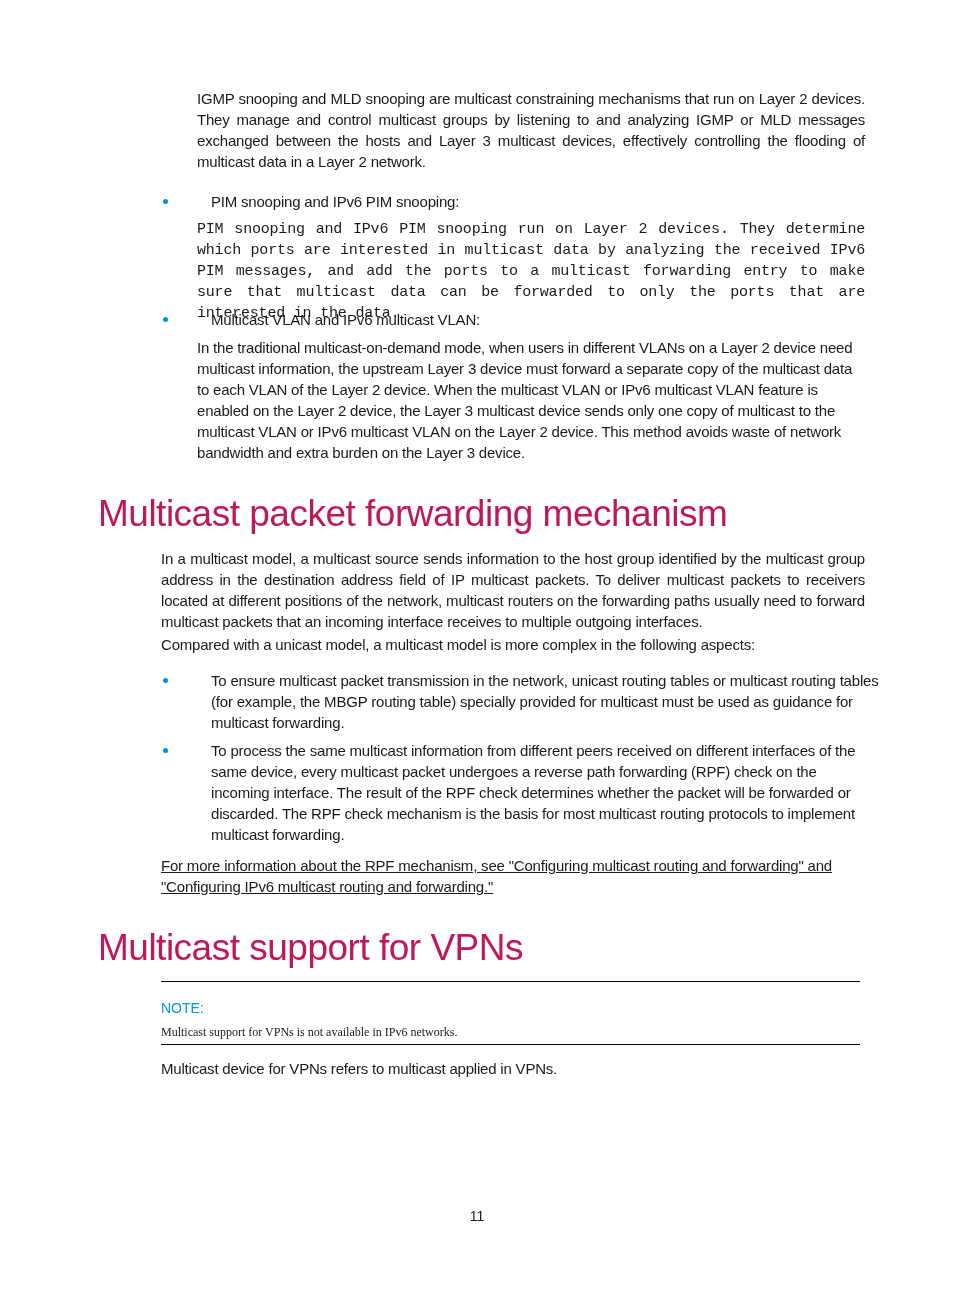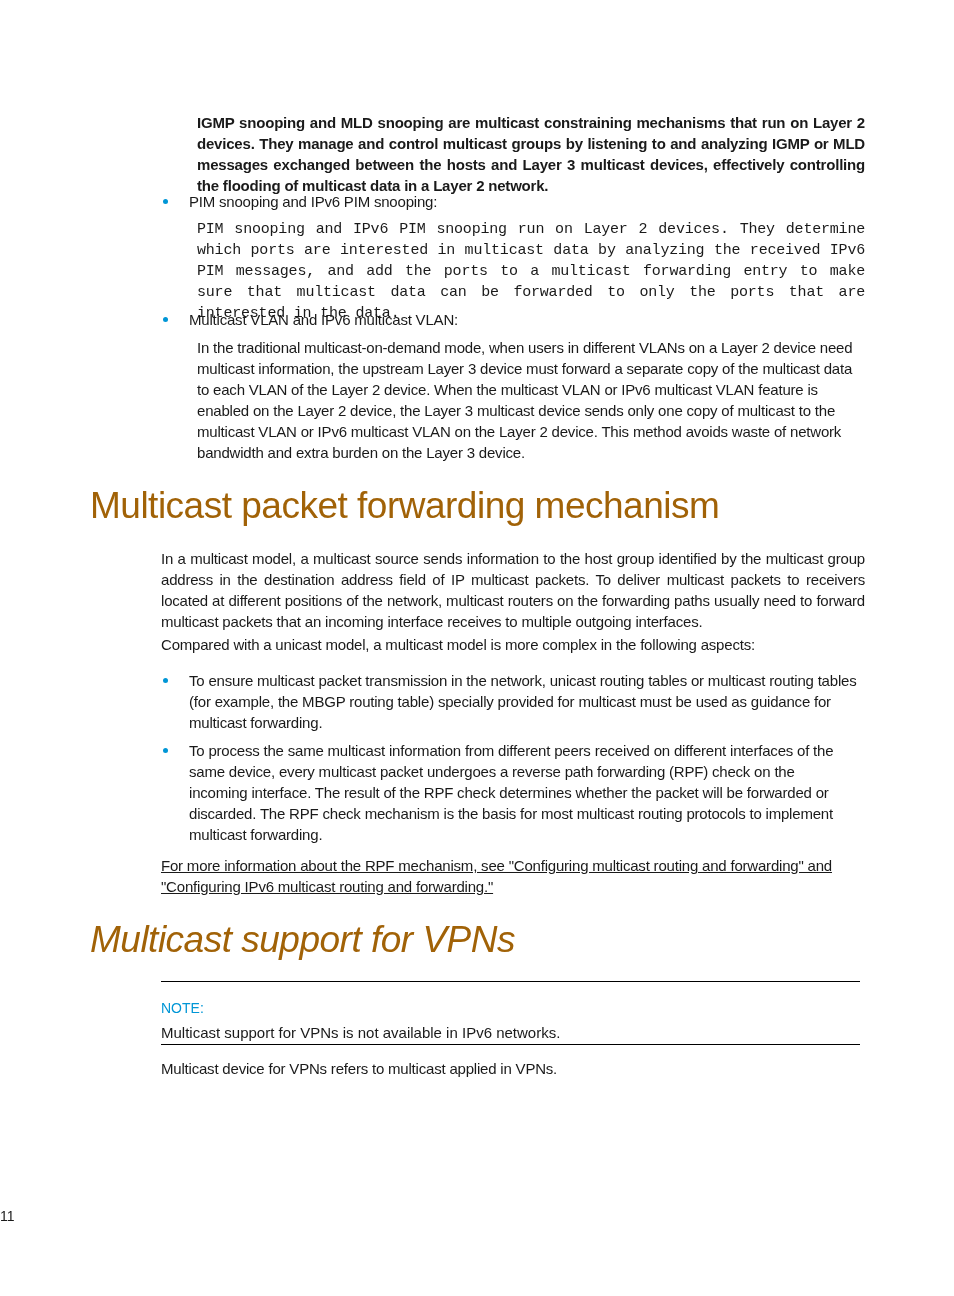--- a/index.html
+++ b/index.html
@@ -9,38 +9,38 @@
     }
     .page { position: absolute; left: 0; top: 0; width: 954px; height: 1296px; }
     p { margin: 0; font-size: 15px; line-height: 21px; letter-spacing: -0.2px; }
     .indent-lg { position: absolute; left: 197px; width: 668px; }
     .indent-md { position: absolute; left: 161px; width: 704px; }
     .bullet-row { position: absolute; left: 161px; width: 704px; }
     .bullet-row .dot {
       position: absolute; left: 2px; top: 8px; width: 5px; height: 5px; border-radius: 50%;
       background: #0096d6;
     }
-    .bullet-row .btext { position: absolute; left: 28px; width: 668px; }
+    .bullet-row .btext { position: absolute; left: 50px; width: 668px; }
     h1 {
-      position: absolute; left: 90px; margin: 0; font-weight: normal;
-      font-size: 37px; line-height: 44px; color: #a16207; letter-spacing: -0.5px;
+      position: absolute; left: 90px; margin: 8px; font-weight: normal;
+      font-size: 37px; line-height: 44px; color: #be185d; letter-spacing: -0.5px;
     }
     .justify { text-align: justify; }
     .note-box { position: absolute; left: 161px; width: 699px; }
     .note-line { height: 1px; background: #000; width: 699px; }
     .note-label { color: #0096d6; font-size: 14px; line-height: 20px; margin-top: 16px; }
-    .note-text { font-size: 15px; line-height: 21px; margin-top: 4px; margin-bottom: 1px; }
-    .page-num { position: absolute; left: 0; width: 954px; top: 1208px; font-size: 14px; color: #1a1a1a; }
+    .note-text { font-size: 12px; line-height: 21px; margin-top: 4px; margin-bottom: 1px; font-family: Liberation Serif, serif; }
+    .page-num { position: absolute; left: 0; width: 954px; top: 1208px; text-align: center; font-size: 14px; color: #1a1a1a; }
   </style>
 </head>
 <body>
 
 <div class="page">
 
-  <p class="indent-lg justify" style="top:112px;font-weight:bold;">IGMP snooping and MLD snooping are multicast constraining mechanisms that run on Layer 2 devices. They manage and control multicast groups by listening to and analyzing IGMP or MLD messages exchanged between the hosts and Layer 3 multicast devices, effectively controlling the flooding of multicast data in a Layer 2 network.</p>
+  <p class="indent-lg justify" style="top:88px;">IGMP snooping and MLD snooping are multicast constraining mechanisms that run on Layer 2 devices. They manage and control multicast groups by listening to and analyzing IGMP or MLD messages exchanged between the hosts and Layer 3 multicast devices, effectively controlling the flooding of multicast data in a Layer 2 network.</p>
 
   <div class="bullet-row" style="top:191px;">
     <span class="dot"></span>
     <p class="btext">PIM snooping and IPv6 PIM snooping:</p>
   </div>
   <p class="indent-lg justify" style="top:219px;font-family:Liberation Mono, monospace;">PIM snooping and IPv6 PIM snooping run on Layer 2 devices. They determine which ports are interested in multicast data by analyzing the received IPv6 PIM messages, and add the ports to a multicast forwarding entry to make sure that multicast data can be forwarded to only the ports that are interested in the data.</p>
 
   <div class="bullet-row" style="top:309px;">
     <span class="dot"></span>
     <p class="btext">Multicast VLAN and IPv6 multicast VLAN:</p>
@@ -57,21 +57,21 @@
     <p class="btext">To ensure multicast packet transmission in the network, unicast routing tables or multicast routing tables (for example, the MBGP routing table) specially provided for multicast must be used as guidance for multicast forwarding.</p>
   </div>
 
   <div class="bullet-row" style="top:740px;">
     <span class="dot"></span>
     <p class="btext">To process the same multicast information from different peers received on different interfaces of the same device, every multicast packet undergoes a reverse path forwarding (RPF) check on the incoming interface. The result of the RPF check determines whether the packet will be forwarded or discarded. The RPF check mechanism is the basis for most multicast routing protocols to implement multicast forwarding.</p>
   </div>
 
   <p class="indent-md" style="top:855px;text-decoration:underline;">For more information about the RPF mechanism, see "Configuring multicast routing and forwarding" and "Configuring IPv6 multicast routing and forwarding."</p>
 
-  <h1 style="top:918px;font-style:italic;">Multicast support for VPNs</h1>
+  <h1 style="top:918px;">Multicast support for VPNs</h1>
 
   <div class="note-box" style="top:981px;">
     <div class="note-line"></div>
     <div class="note-label">NOTE:</div>
     <div class="note-text">Multicast support for VPNs is not available in IPv6 networks.</div>
     <div class="note-line"></div>
   </div>
 
   <p class="indent-md" style="top:1058px;">Multicast device for VPNs refers to multicast applied in VPNs.</p>
 

